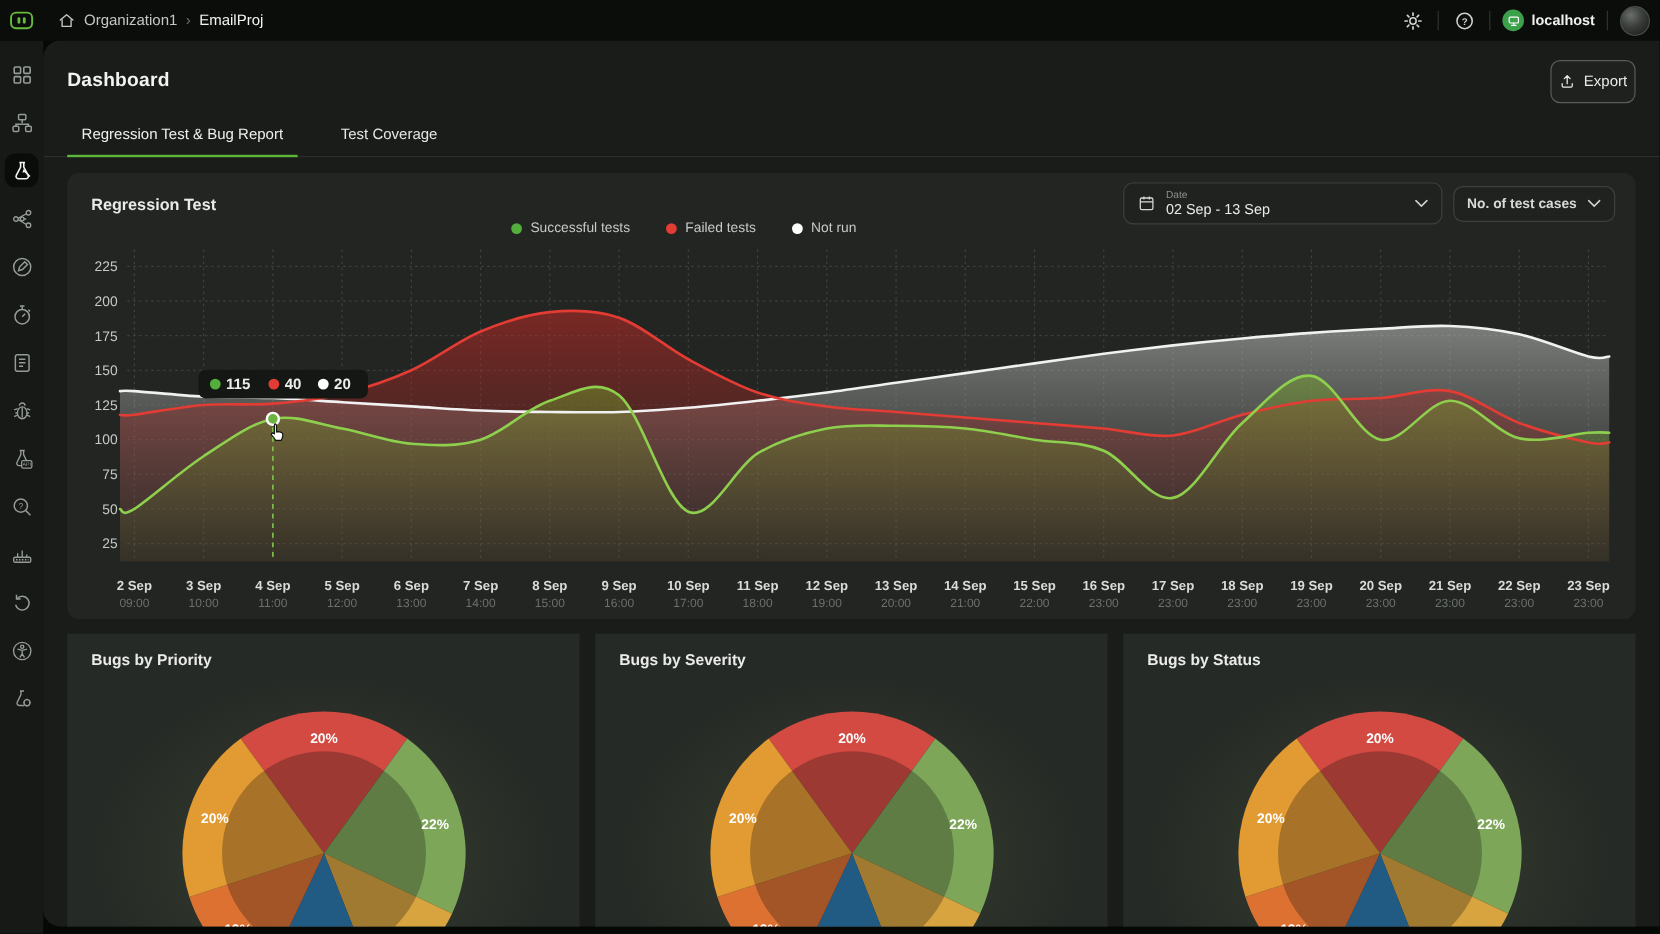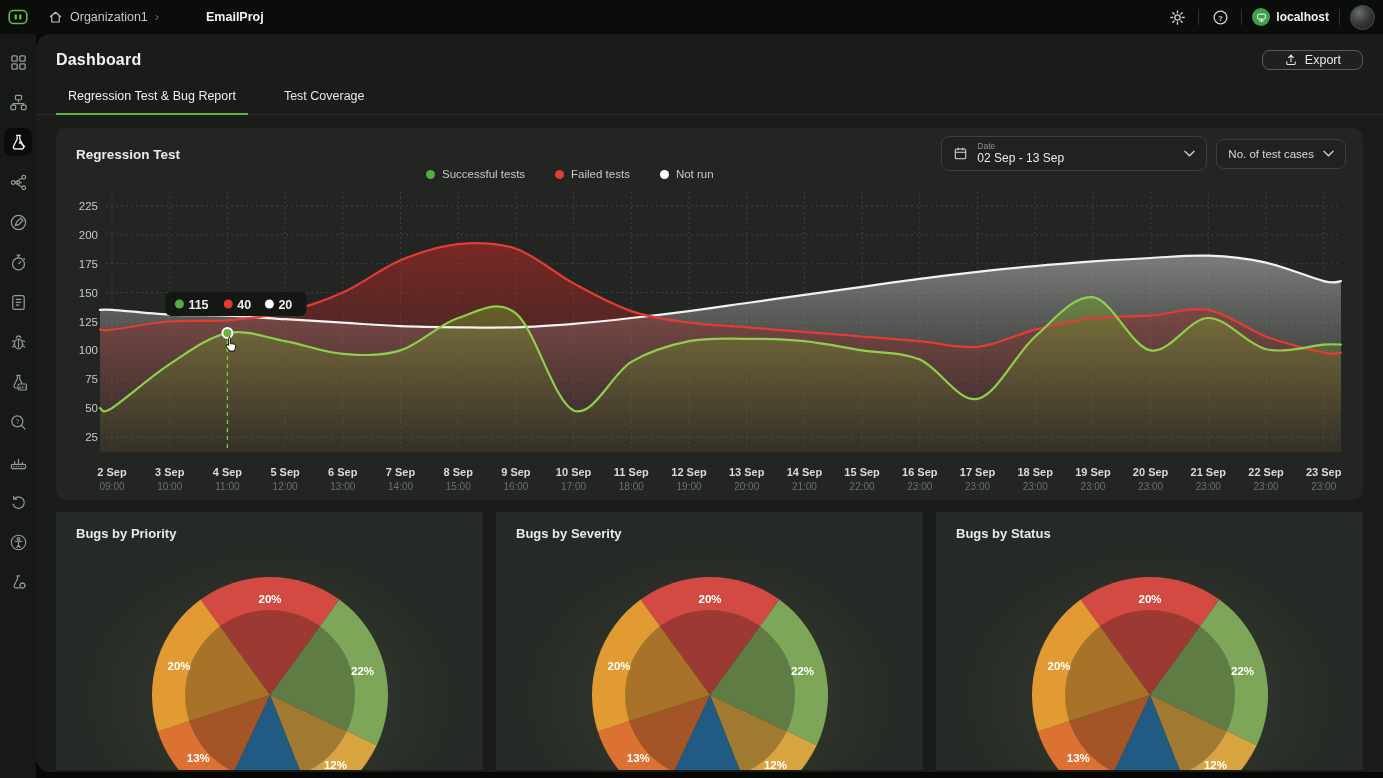--- a/index.html
+++ b/index.html
@@ -2,21 +2,21 @@
 <html><head>
 <meta charset="utf-8">
 <style>
   * { margin:0; padding:0; box-sizing:border-box; }
   html,body { width:1383px; height:778px; overflow:hidden; background:#060806; font-family:"Liberation Sans", sans-serif; }
 
   
   .topbar { position:absolute; left:0; top:0; width:1383px; height:34px; background:#0b0d0b; display:flex; align-items:center; }
   .logo-cell { width:36px; display:flex; justify-content:center; }
   .crumbs { display:flex; align-items:center; gap:7px; margin-left:12px; color:#c4c8c4; font-size:12.5px; }
-  .crumbs .proj { color:#f2f4f2; font-weight:bold;margin-left:40px; }
+  .crumbs .proj { color:#f2f4f2; font-weight:normal; }
   .crumbs .sep { color:#6a6f6a; }
   .search-wrap { position:absolute; left:490px; top:5px; width:402px; height:24px; background:#262926; border:1px solid #3a3e3a; border-radius:12px; display:flex; align-items:center; padding:0 10px; gap:7px; }
   .search-wrap input { background:transparent; border:none; outline:none; color:#cfd3cf; font-size:12px; width:100%; font-family:"Liberation Sans",sans-serif; }
   .search-wrap input::placeholder { color:#8d928d; }
   .top-right { position:absolute; right:8px; top:0; height:34px; display:flex; align-items:center; gap:10px; }
   .tb-divider { width:1px; height:16px; background:#2e322e; }
   .icon-btn { width:22px; height:22px; display:flex; align-items:center; justify-content:center; cursor:pointer; }
   .localhost { display:flex; align-items:center; gap:6px; color:#f0f2f0; font-size:12px; font-weight:bold; }
   .localhost .bubble { width:18px; height:18px; border-radius:50%; background:#3da04b; display:flex; align-items:center; justify-content:center; }
   .avatar { width:25px; height:25px; border-radius:50%; background:radial-gradient(circle at 35% 30%, #6a6f6a 0%, #3a3d3a 45%, #141614 100%); border:1px solid #4a4e4a; }
@@ -25,38 +25,38 @@
   .sidebar { position:absolute; left:0; top:34px; width:36px; bottom:0; background:#161916; display:flex; flex-direction:column; align-items:center; padding-top:14px; gap:12px; }
   .side-item { width:28px; height:28px; border-radius:8px; display:flex; align-items:center; justify-content:center; cursor:pointer; }
   .side-item svg { stroke:#959b95; }
   .side-item.active { background:#0a0c0a; }
   .side-item.active svg { stroke:#f2f4f2; }
 
   
   .panel { position:absolute; left:36px; top:34px; right:0; bottom:6px; background:#191c19; border-radius:14px 0 0 14px; overflow:hidden; }
   .panel-head { display:flex; align-items:center; justify-content:space-between; padding:16px 20px 10px 20px; }
   .page-title { color:#f2f4f2; font-size:16px; font-weight:bold; letter-spacing:.2px; }
-  .export-btn { display:flex; align-items:center; gap:7px; height:20px; padding:0 21px; border:1px solid #585d58; border-radius:8px; background:#1e211e; color:#e9ebe9; font-size:12.5px; cursor:pointer; }
+  .export-btn { display:flex; align-items:center; gap:7px; height:36px; padding:0 6px; border:1px solid #585d58; border-radius:8px; background:#1e211e; color:#e9ebe9; font-size:12.5px; cursor:pointer; }
   .tabs { display:flex; gap:24px; padding:0 20px; border-bottom:1px solid #2a2e2a; }
   .tab { padding:9px 12px 10px 12px; font-size:12.5px; color:#e5e5e5; cursor:pointer; border-bottom:2px solid transparent; margin-bottom:-1px; }
   .tab.active { color:#eef0ee; border-bottom-color:#5db53a; }
 
   
   .chart-card { position:relative; margin:13px 20px 0 20px; height:372px; background:#222522; border-radius:10px; overflow:hidden; }
   .chart-head { position:absolute; left:0; right:0; top:0; height:52px; display:flex; align-items:center; padding:0 20px; }
   .card-title { color:#e9ebe9; font-size:13.5px; font-weight:bold; }
   .legend { position:absolute; left:370px; top:0; height:52px; display:flex; align-items:flex-end; gap:30px; }
   .legend-item { display:flex; align-items:center; gap:7px; color:#c6cac6; font-size:11.5px; cursor:pointer; }
   .legend-dot { width:9px; height:9px; border-radius:50%; }
   .controls { position:absolute; right:17px; top:8px; display:flex; gap:9px; align-items:center; }
   .date-ctl { width:266px; height:35px; border:1px solid #3d413d; background:#1f221f; border-radius:8px; display:flex; align-items:center; padding:0 11px; gap:9px; cursor:pointer; }
   .date-texts { flex:1; display:flex; flex-direction:column; line-height:1.1; }
   .date-label { font-size:8.5px; color:#8d928d; }
   .date-value { font-size:12px; color:#e9ebe9; }
-  .cases-ctl { height:30px; border:1px solid #3d413d; background:#1f221f; border-radius:8px; display:flex; align-items:center; padding:0 11px; gap:9px; color:#d7dad7; font-size:11.5px; cursor:pointer; }
+  .cases-ctl { height:30px; border:1px solid #3d413d; background:#1f221f; border-radius:8px; display:flex; align-items:center; padding:0 11px; gap:9px; color:#d7dad7; font-size:11.5px; cursor:pointer;font-weight:bold; }
   #regression-svg { position:absolute; left:0; top:0; }
 
   
   .pies-row { display:flex; gap:13px; margin:12px 20px 0 20px; height:258px; }
   .pie-card { position:relative; flex:1; background:#262a26; border-radius:0; overflow:hidden; }
   .pie-glow { position:absolute; left:0; top:0; right:0; bottom:0; background:radial-gradient(ellipse 270px 210px at 50% 72%, rgba(130,165,95,0.20), rgba(130,165,95,0.04) 55%, transparent 72%); }
   .pie-title { position:absolute; left:20px; top:14px; color:#e9ebe9; font-size:13px; font-weight:bold; z-index:2; }
   .pie-card svg { position:absolute; left:0; top:0; }
 
   text { font-family:"Liberation Sans", sans-serif; }

